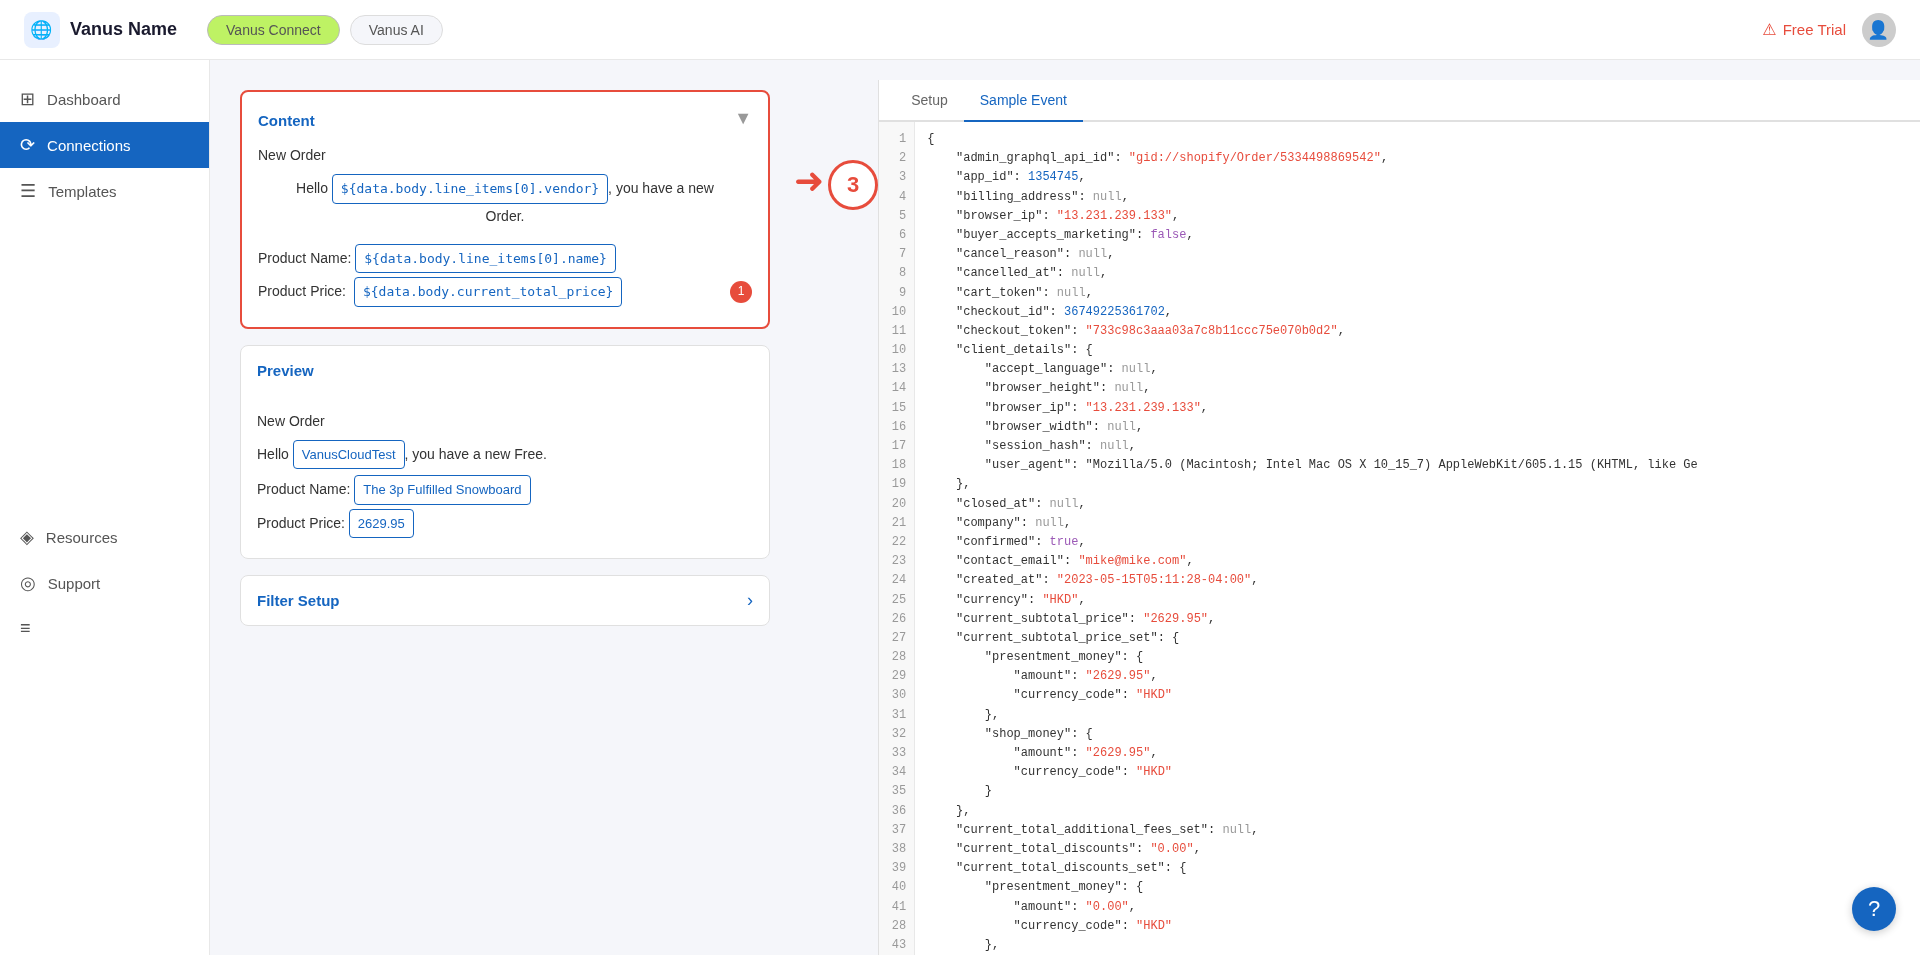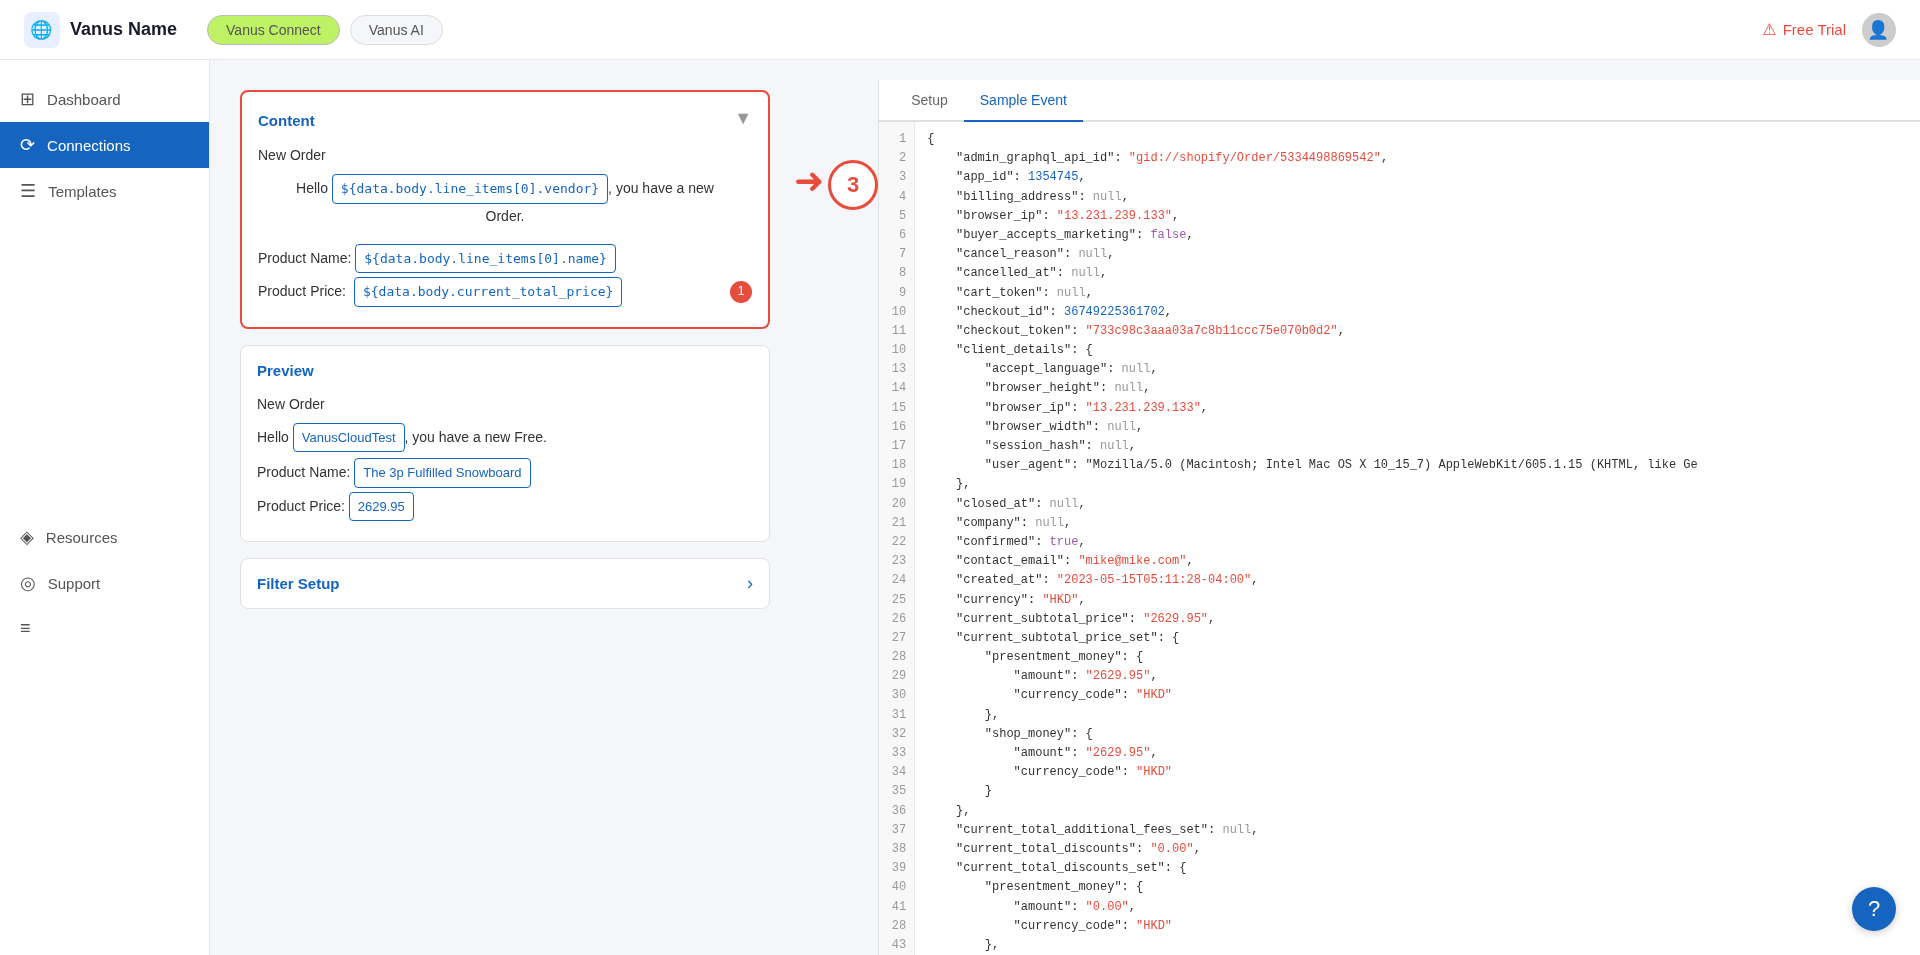--- a/index.html
+++ b/index.html
@@ -65,21 +65,21 @@
       width: 22px; height: 22px; border-radius: 50%; background: #e74c3c;
       color: #fff; font-size: 12px; display: flex; align-items: center; justify-content: center;
       margin-left: auto;
     }
 
     
     .preview-box {
       border: 1px solid #e0e0e0; border-radius: 8px; padding: 16px;
       background: #fff;
     }
-    .preview-title { color: #1565c0; font-size: 15px; font-weight: 600; margin-bottom: 13px; }
+    .preview-title { color: #1565c0; font-size: 15px; font-weight: 600; margin-bottom: 30px; }
     .preview-body { font-size: 14px; color: #333; line-height: 1.8; }
     .preview-tag {
       display: inline-block; padding: 2px 8px; border: 1.5px solid #1565c0;
       border-radius: 4px; color: #1565c0; font-size: 13px; background: #fff;
     }
 
     
     .filter-box {
       border: 1px solid #e0e0e0; border-radius: 8px; padding: 14px 16px;
       background: #fff; display: flex; align-items: center; justify-content: space-between;

